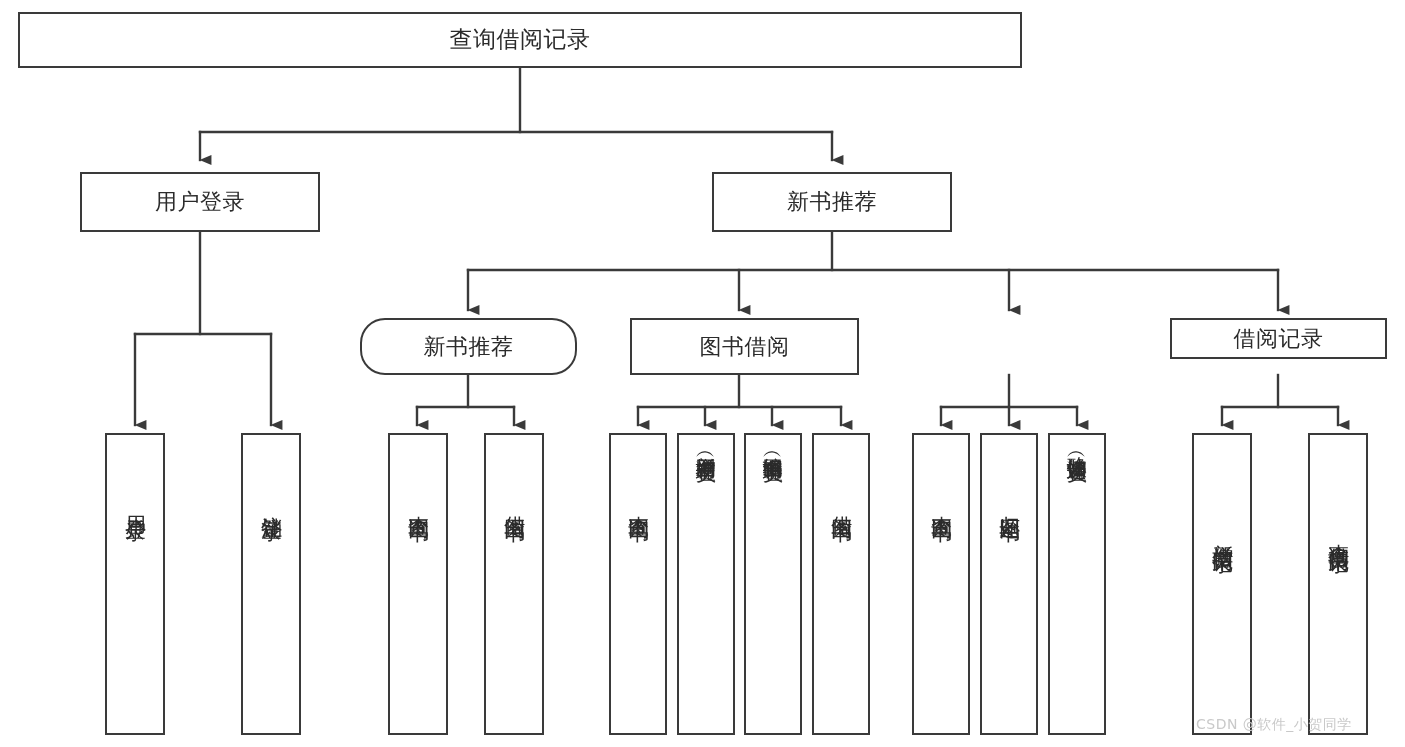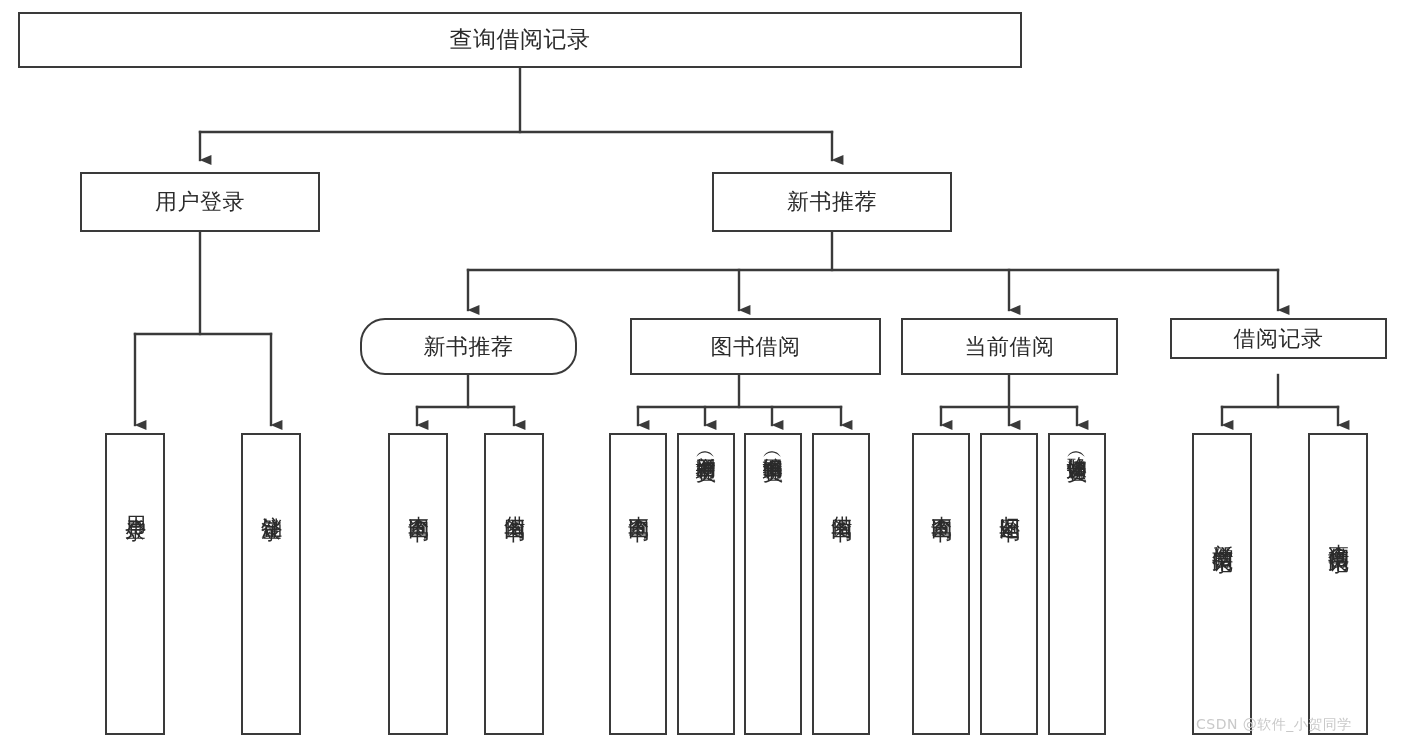--- a/index.html
+++ b/index.html
@@ -153,25 +153,22 @@
   <div class="node horiz" style="left:80px; top:172px; width:240px; height:60px;">
     <span class="node-label">用户登录</span>
   </div>
   <div class="node horiz" style="left:712px; top:172px; width:240px; height:60px;">
     <span class="node-label">新书推荐</span>
   </div>
 
   <div class="node horiz" style="left:360px; top:318px; width:217px; height:57px;border-radius:25px;">
     <span class="node-label">新书推荐</span>
   </div>
-  <div class="node horiz" style="left:630px; top:318px; width:251px; height:57px;">
+  <div class="node horiz" style="left:630px; top:318px; width:229px; height:57px;">
     <span class="node-label">图书借阅</span>
-  </div>
-  <div class="node horiz" style="left:901px; top:318px; width:217px; height:57px;">
-    <span class="node-label">当前借阅</span>
   </div>
   <div class="node horiz" style="left:1170px; top:318px; width:217px; height:41px;align-items:center;">
     <span class="node-label">借阅记录</span>
   </div>
 
   <div class="node vert mid-text" style="left:105px; top:433px; width:60px; height:302px;">
     <span class="node-label">用户登录</span>
   </div>
   <div class="node vert mid-text" style="left:241px; top:433px; width:60px; height:302px;">
     <span class="node-label">注销登录</span>

